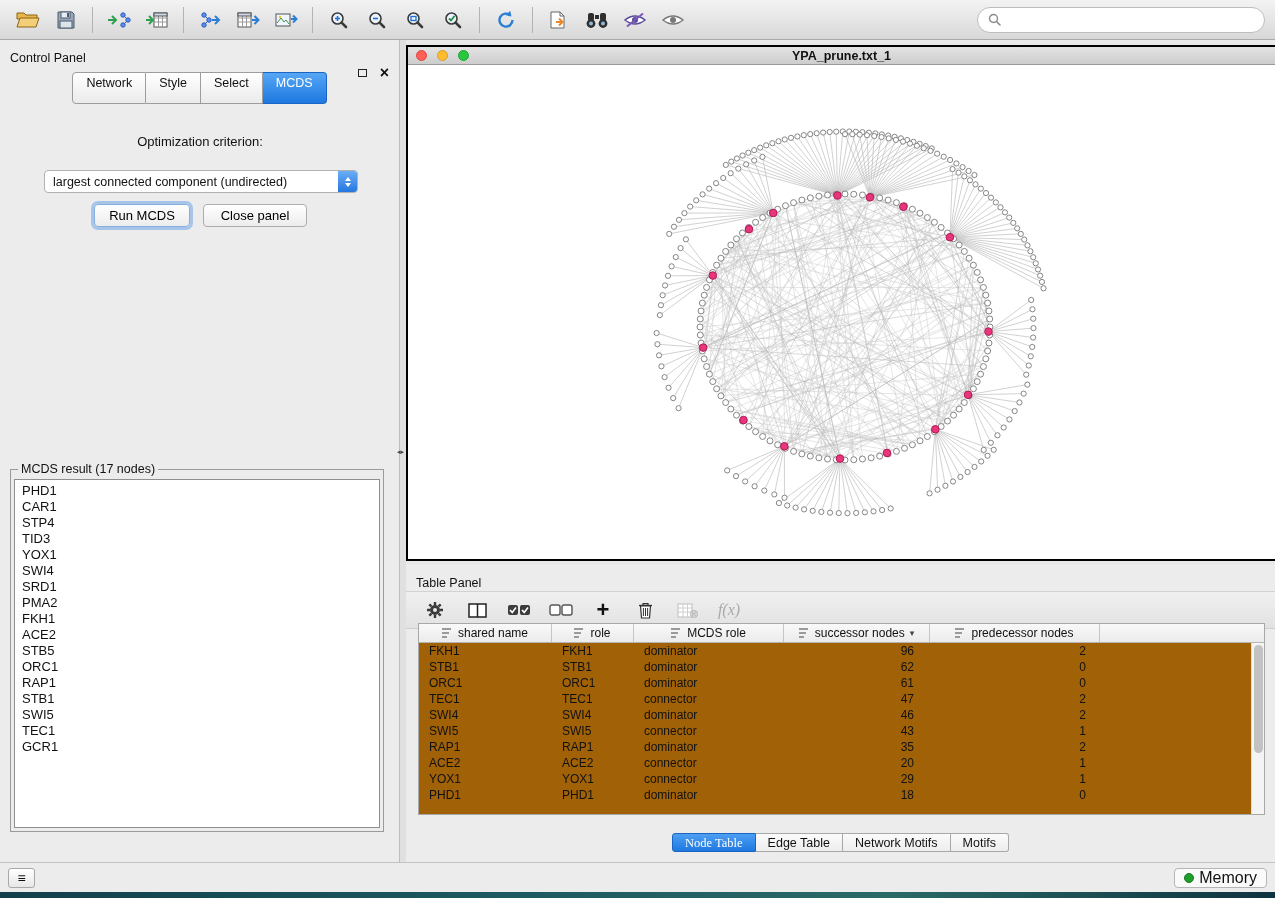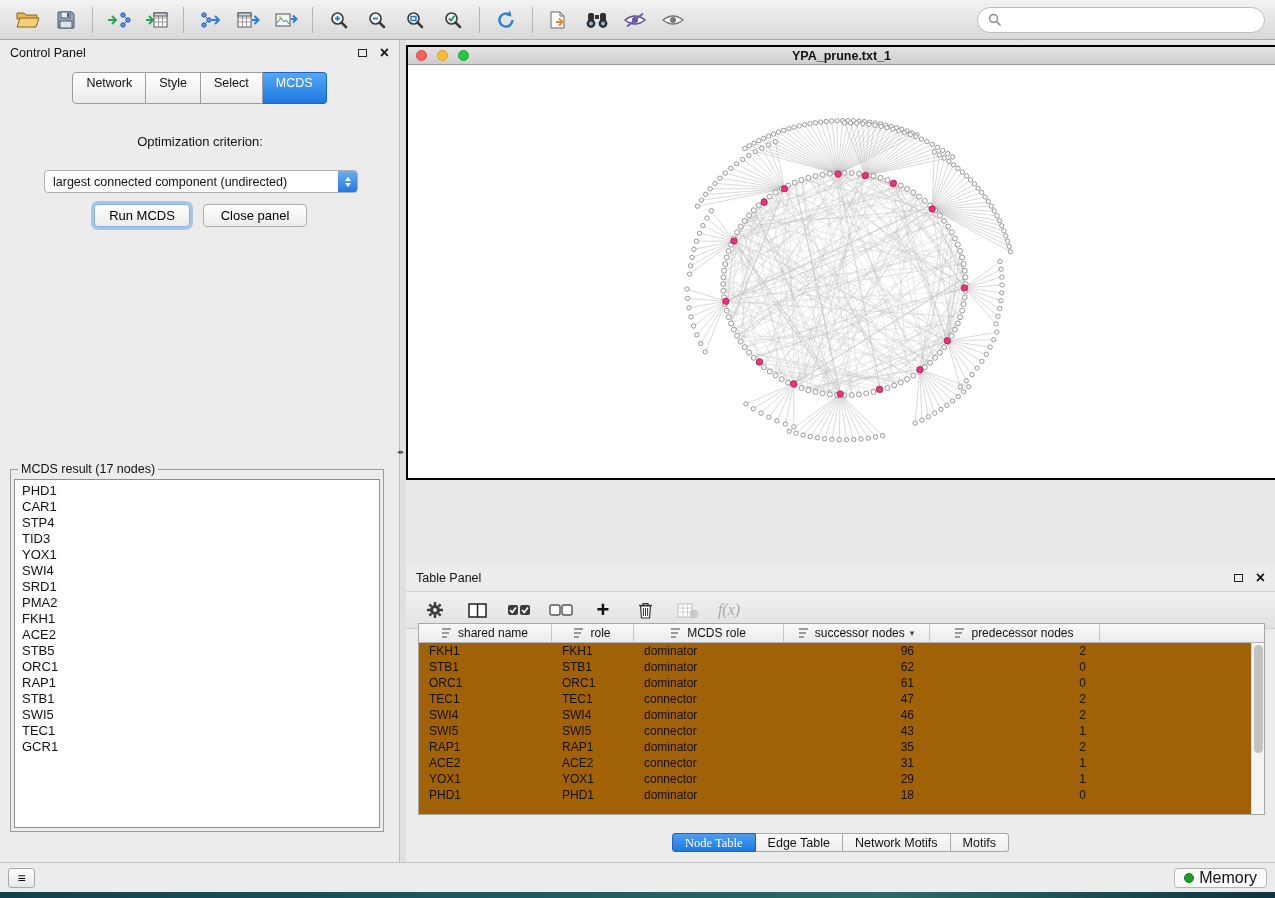--- a/index.html
+++ b/index.html
@@ -15,21 +15,21 @@
     display:flex; align-items:center; padding:0 10px; gap:2px; }
   .tbtn { width:36px; height:32px; display:flex; align-items:center; justify-content:center; border-radius:4px; }
   .tsep { width:1px; height:26px; background:#b3b3b3; margin:0 6px; }
   #search-box { margin-left:auto; width:288px; height:26px; background:#fff;
     border:1px solid #bdbdbd; border-radius:13px; display:flex; align-items:center;
     padding:0 10px; gap:6px; }
   #search-box input { border:none; outline:none; flex:1; font-size:12px; background:transparent; }
   
   #control-panel { position:absolute; left:0; top:40px; width:400px; bottom:36px;
     background:#ececec; border-right:1px solid #bdbdbd; }
-  .panel-header { height:26px; display:flex; align-items:center; padding:11px 10px; font-size:12.5px; }
+  .panel-header { height:26px; display:flex; padding:11px 10px; font-size:12.5px;flex-direction:column; }
   .win-icons { margin-left:auto; display:flex; align-items:center; gap:13px; }
   .win-float { width:9px; height:8px; border:1.5px solid #222; display:inline-block; }
   .win-close { font-size:16px; font-weight:700; color:#111; line-height:1; }
   .tabbar { display:flex; justify-content:center; margin-top:6px; }
   .seg { height:32px; line-height:20px; font-size:12.5px; padding:0 13px;
     background:linear-gradient(#ffffff,#ebebeb); border:1px solid #9d9d9d; border-left:none; }
   .seg:first-child { border-left:1px solid #9d9d9d; border-radius:4px 0 0 4px; }
   .seg:last-child { border-radius:0 4px 4px 0; }
   .seg.active { background:linear-gradient(#55a6f5,#1e78e0); color:#fff; border-color:#1a64c4; }
   #opt-label { position:absolute; top:94px; left:0; width:400px; text-align:center; font-size:13px; }
@@ -47,21 +47,21 @@
   #close-panel-btn { position:absolute; top:164px; left:203px; width:104px; }
   #mcds-result { position:absolute; left:10px; width:374px; top:422px; height:370px;
     border:1px solid #9a9a9a; margin:0; padding:3px; }
   #mcds-result legend { font-size:12.5px; padding:0 3px; margin-left:4px; }
   #mcds-result-list { width:100%; height:100%; background:#fff; border:1px solid #8f8f8f; overflow:hidden; padding:3px 0; }
   .list-item { font-size:13px; height:16px; line-height:16px; padding-left:7px; }
   
   #splitter { position:absolute; left:400px; top:40px; width:6px; bottom:36px; background:#e0e0e0; }
   #splitter .arrows { position:absolute; top:408px; left:-3px; font-size:7px; color:#444; letter-spacing:0; }
   
-  #network-window { position:absolute; left:406px; top:45px; right:0; height:435px;
+  #network-window { position:absolute; left:406px; top:45px; right:0; height:516px;
     border:2px solid #000; border-right:none; background:#fff; }
   #network-titlebar { height:18px; background:linear-gradient(#e3e3e3,#cdcdcd);
     border-bottom:1px solid #999; position:relative; display:flex; align-items:center; justify-content:center;
     font-size:12.5px; font-weight:700; }
   .traffic { position:absolute; left:8px; top:3px; display:flex; gap:10px; }
   .light { width:11px; height:11px; border-radius:50%; }
   .light.red { background:#ff5f57; border:1px solid #d84942; }
   .light.yellow { background:#febc2e; border:1px solid #d6a027; }
   .light.green { background:#29c73f; border:1px solid #1ea534; }
   #network-canvas { position:absolute; top:18px; left:0; right:0; bottom:0; background:#fff; }
@@ -1170,21 +1170,21 @@
           <div class="tcell c-name">RAP1</div>
           <div class="tcell c-role">dominator</div>
           <div class="tcell c-succ">35</div>
           <div class="tcell c-pred">2</div>
           <div class="tcell c-fill"></div>
         </div>
         <div class="trow">
           <div class="tcell c-shared">ACE2</div>
           <div class="tcell c-name">ACE2</div>
           <div class="tcell c-role">connector</div>
-          <div class="tcell c-succ">31</div>
+          <div class="tcell c-succ">20</div>
           <div class="tcell c-pred">1</div>
           <div class="tcell c-fill"></div>
         </div>
         <div class="trow">
           <div class="tcell c-shared">YOX1</div>
           <div class="tcell c-name">YOX1</div>
           <div class="tcell c-role">connector</div>
           <div class="tcell c-succ">29</div>
           <div class="tcell c-pred">1</div>
           <div class="tcell c-fill"></div>

